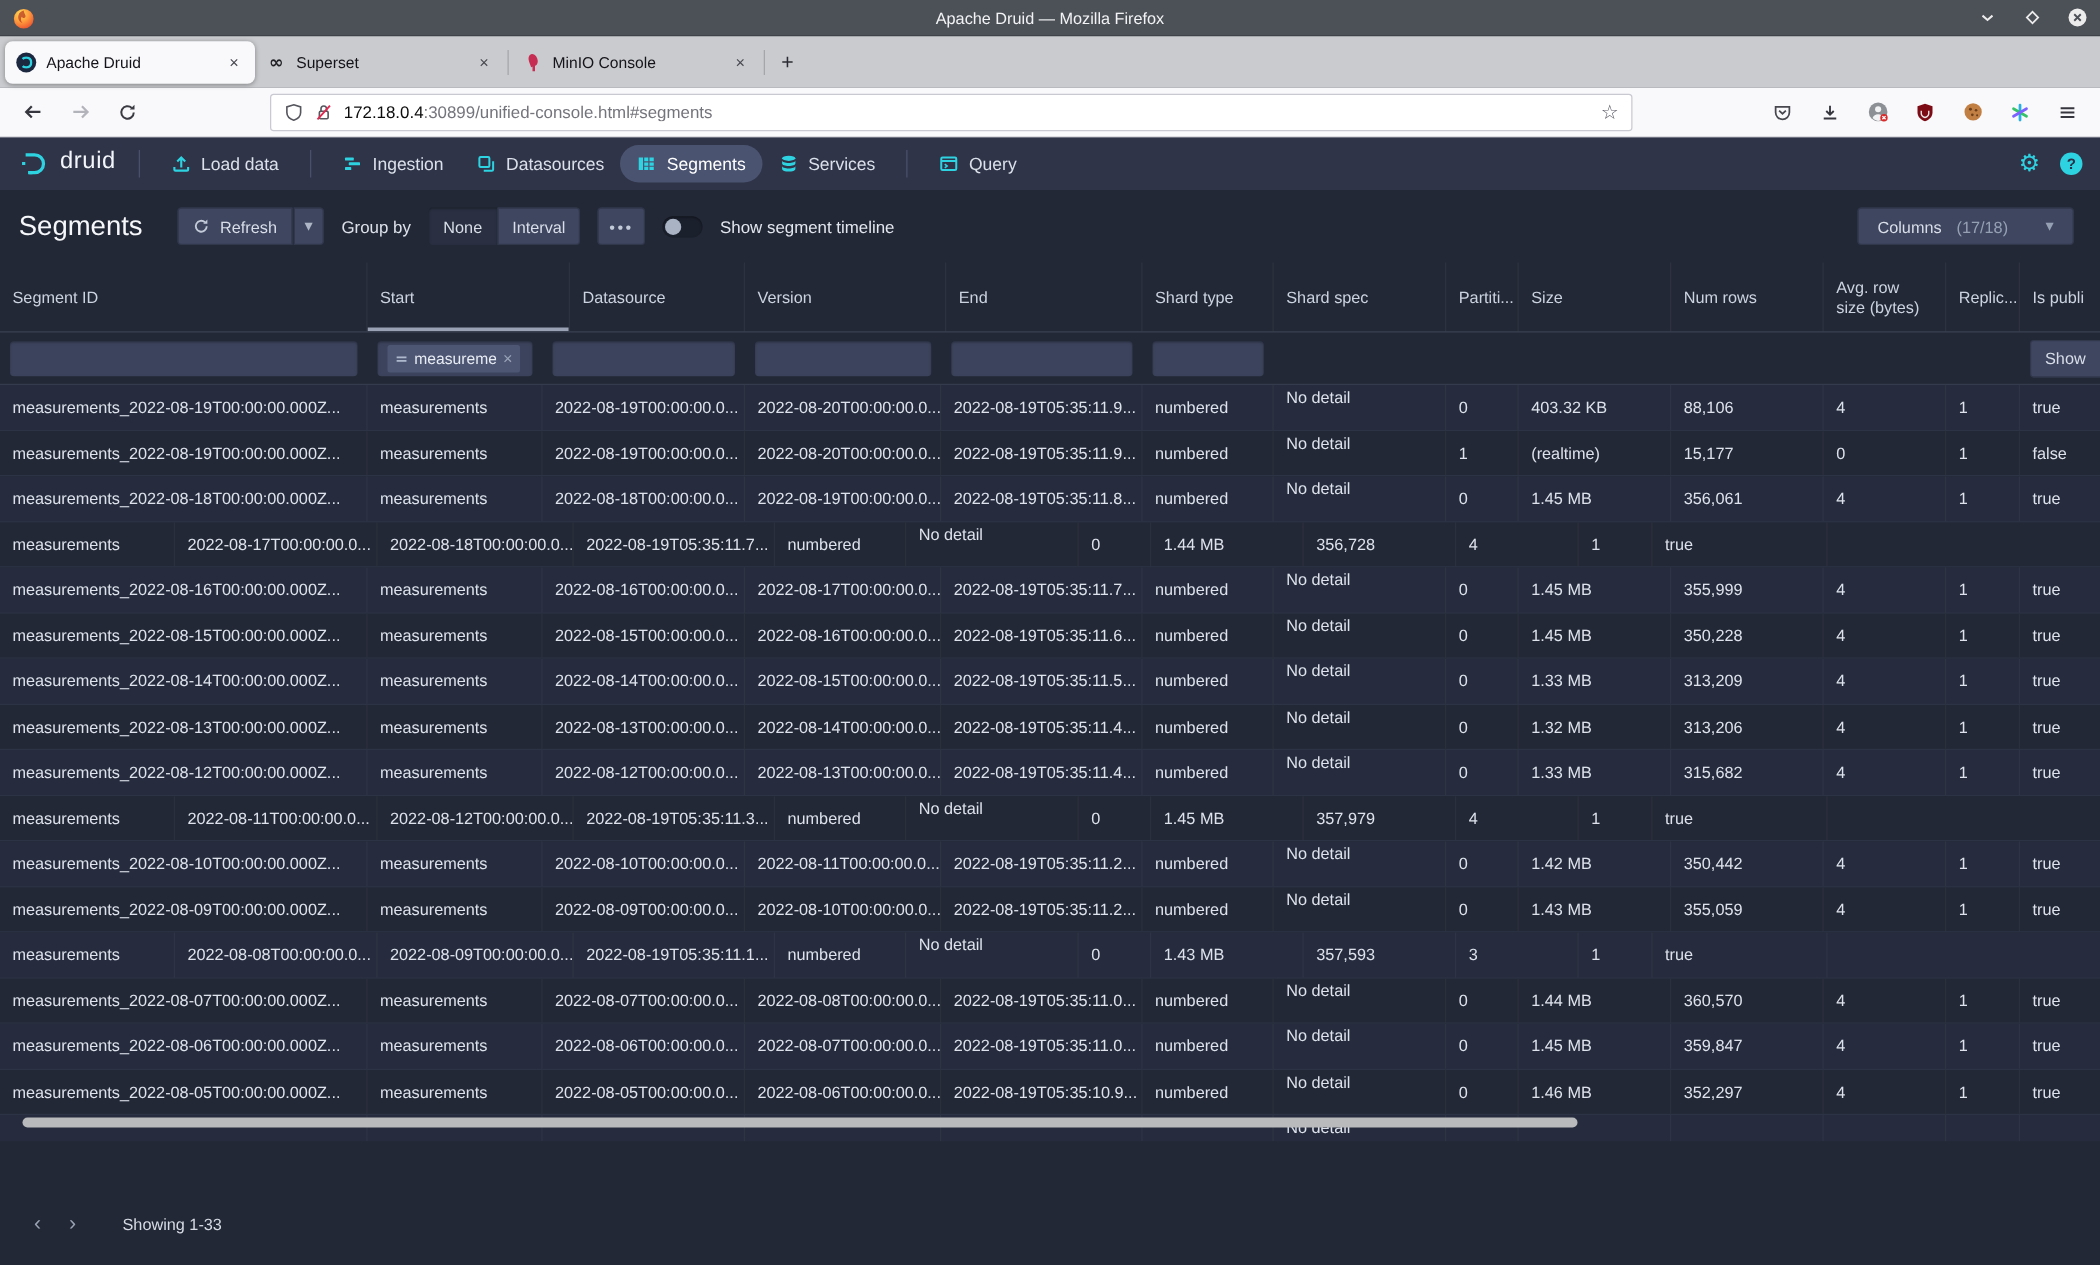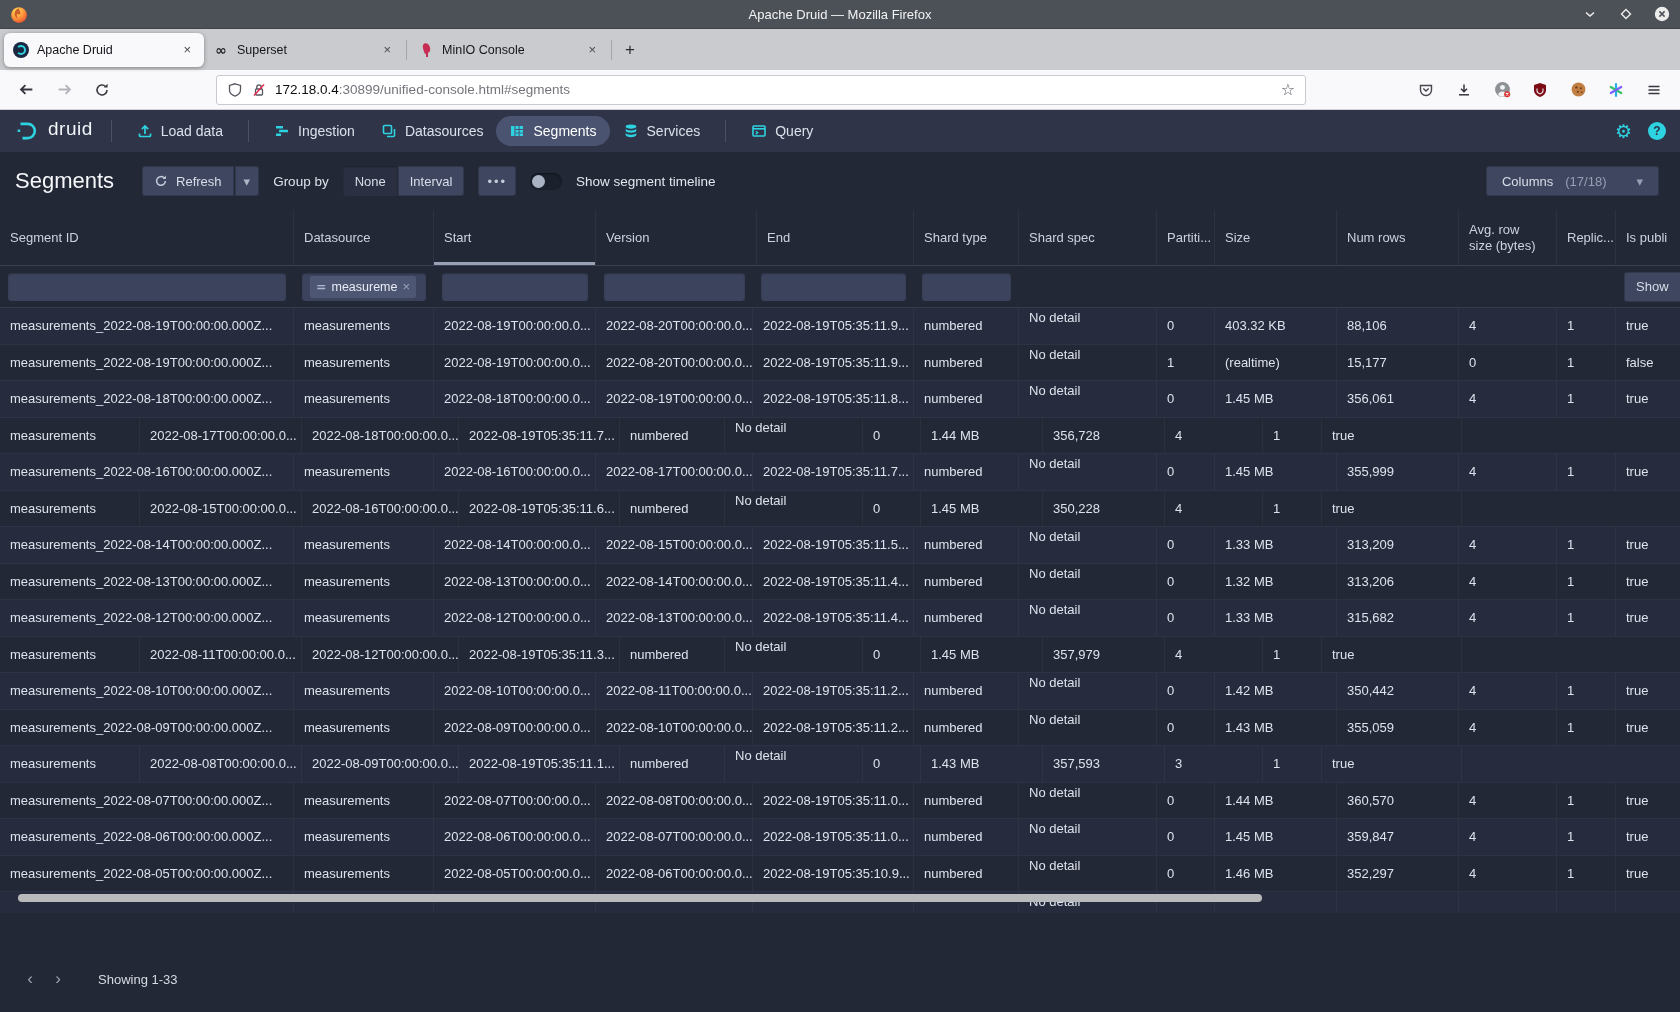--- a/index.html
+++ b/index.html
@@ -358,22 +358,22 @@
   <span class="btn columns-btn">
     <span>Columns</span>
     <span class="col-count">(17/18)</span>
     <span class="caret-g uni">▾</span>
   </span>
 </div>
 
 <div class="table-wrap">
   <div class="thead">
       <div class="th" style="width: 294px;">Segment ID</div>
+      <div class="th sorted" style="width: 162px;">Start</div>
       <div class="th" style="width: 140px;">Datasource</div>
-      <div class="th sorted" style="width: 162px;">Start</div>
       <div class="th" style="width: 161px;">Version</div>
       <div class="th" style="width: 157px;">End</div>
       <div class="th" style="width: 105px;">Shard type</div>
       <div class="th" style="width: 138px;">Shard spec</div>
       <div class="th" style="width: 58px;">Partiti...</div>
       <div class="th" style="width: 122px;">Size</div>
       <div class="th" style="width: 122px;">Num rows</div>
       <div class="th wrap" style="width: 98px;">Avg. row size (bytes)</div>
       <div class="th" style="width: 59px;">Replic...</div>
       <div class="th" style="width: 140px;">Is publi</div>
@@ -482,20 +482,21 @@
         <div class="td" style="width: 105px;">numbered</div>
         <div class="td top" style="width: 138px;">No detail</div>
         <div class="td" style="width: 58px;">0</div>
         <div class="td" style="width: 122px;">1.45 MB</div>
         <div class="td" style="width: 122px;">355,999</div>
         <div class="td" style="width: 98px;">4</div>
         <div class="td" style="width: 59px;">1</div>
         <div class="td" style="width: 140px;">true</div>
       </div>
       <div class="tr">
+        <div class="td" style="width: 294px;">measurements_2022-08-15T00:00:00.000Z...</div>
         <div class="td" style="width: 140px;">measurements</div>
         <div class="td" style="width: 162px;">2022-08-15T00:00:00.0...</div>
         <div class="td" style="width: 157px;">2022-08-16T00:00:00.0...</div>
         <div class="td" style="width: 161px;">2022-08-19T05:35:11.6...</div>
         <div class="td" style="width: 105px;">numbered</div>
         <div class="td top" style="width: 138px;">No detail</div>
         <div class="td" style="width: 58px;">0</div>
         <div class="td" style="width: 122px;">1.45 MB</div>
         <div class="td" style="width: 122px;">350,228</div>
         <div class="td" style="width: 98px;">4</div>

